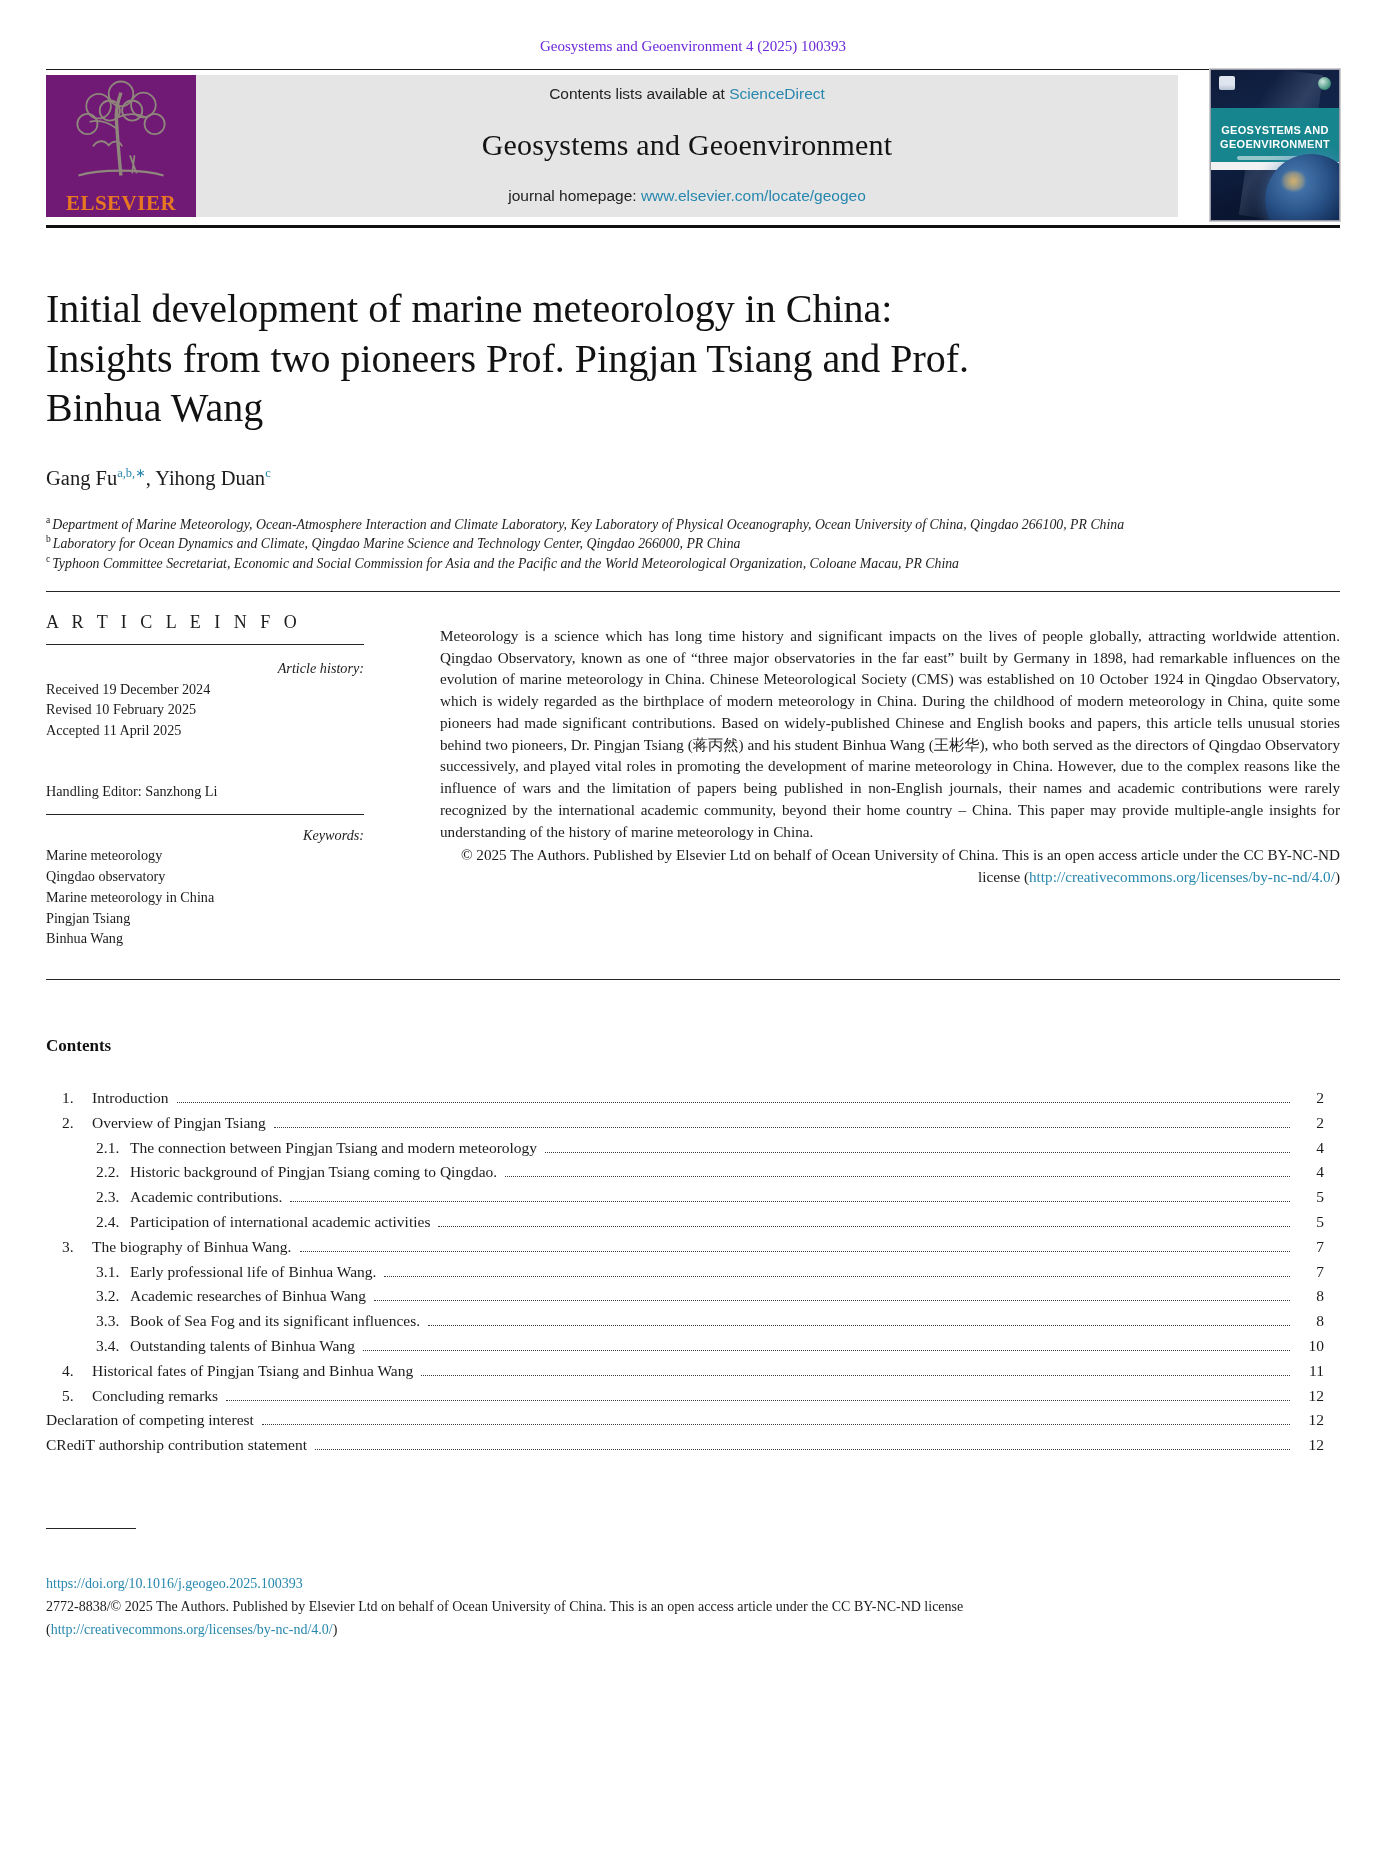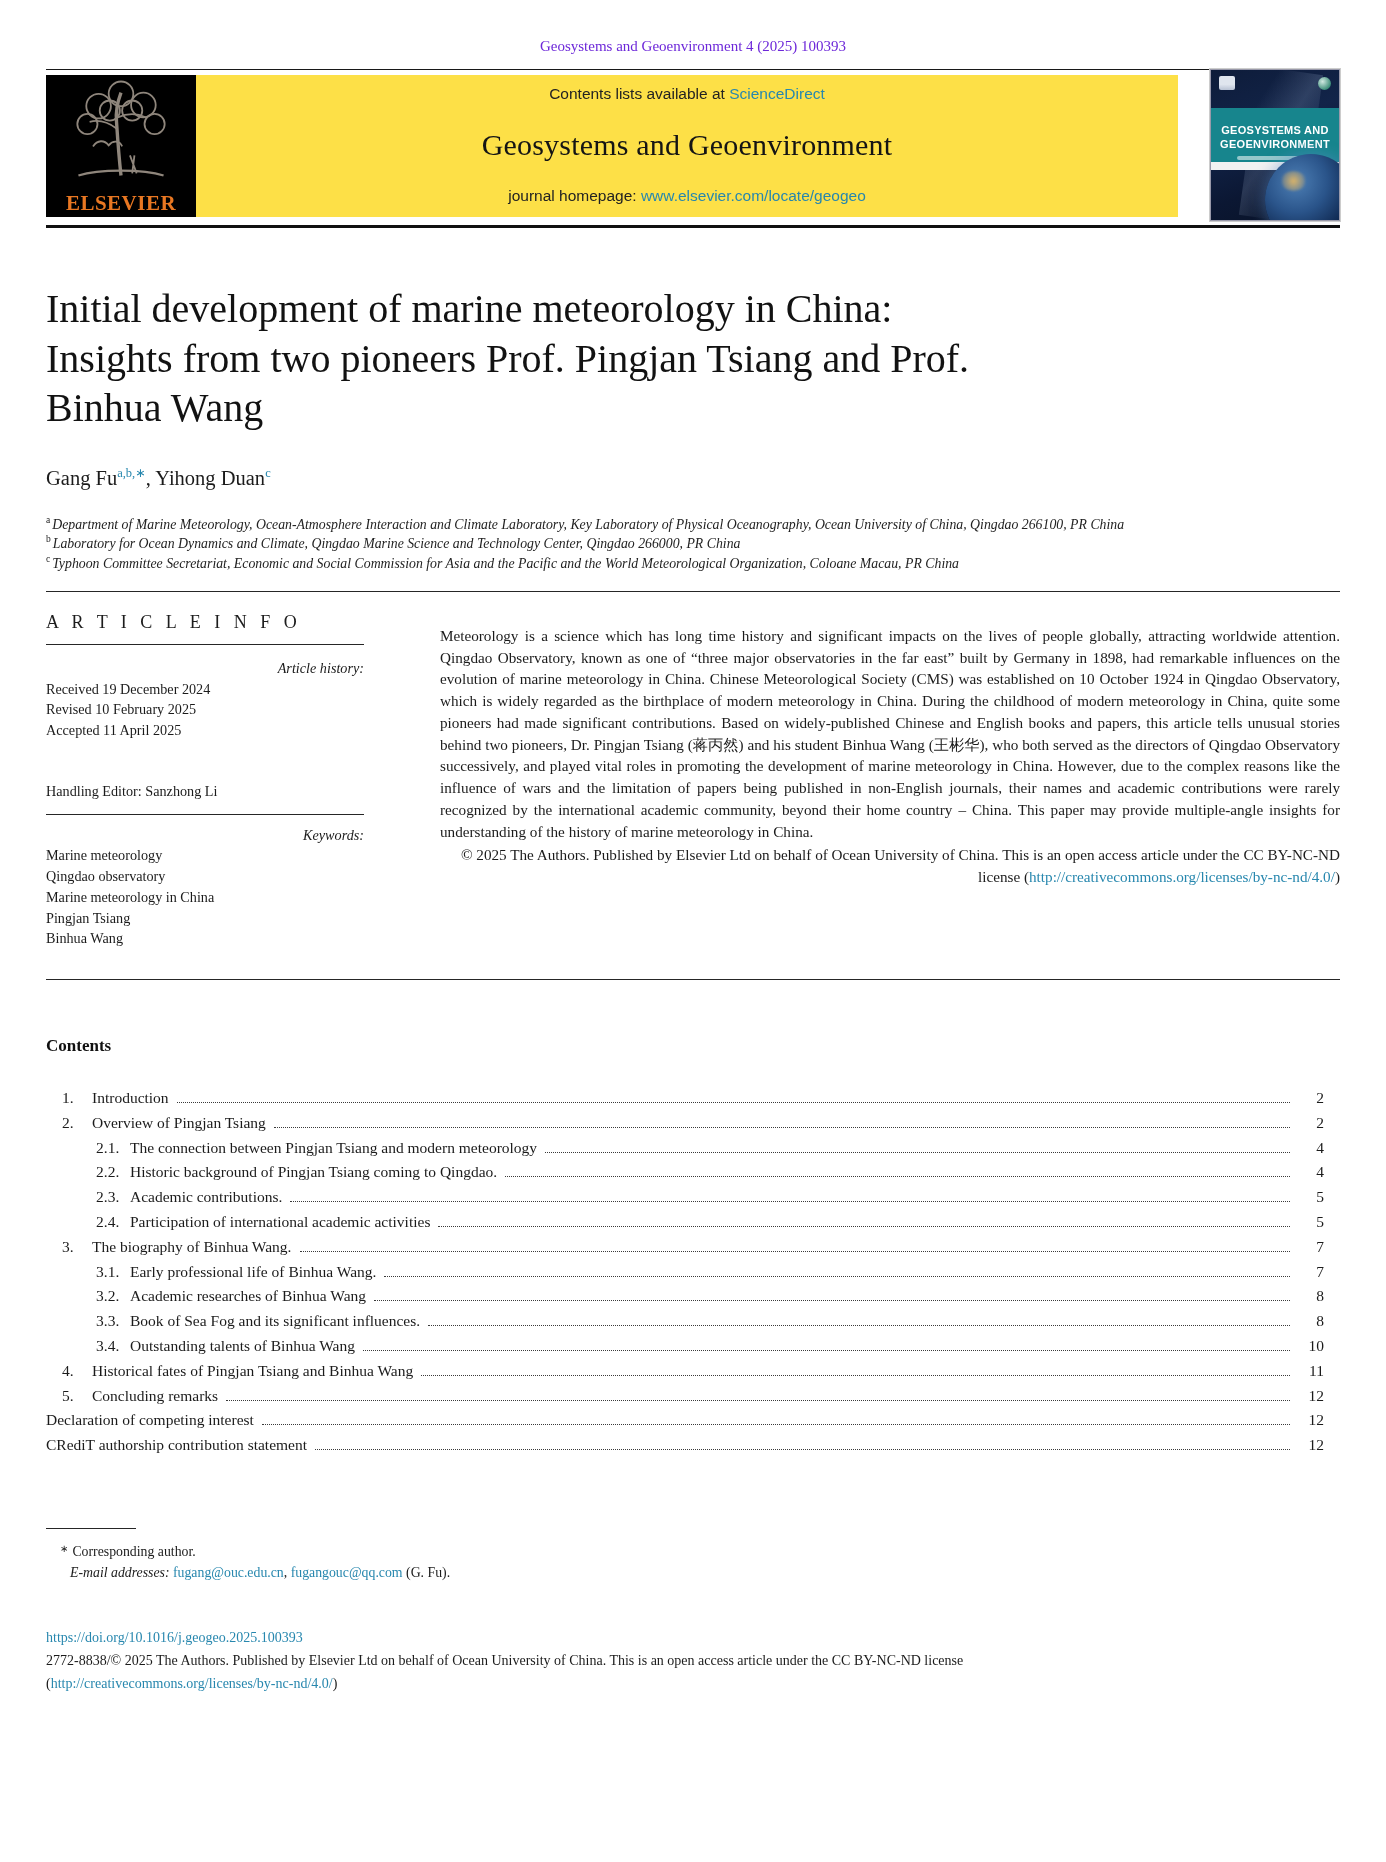--- a/index.html
+++ b/index.html
@@ -10,23 +10,23 @@
   .page{padding:0 46px;}
   a, .link{color:#2787ae;text-decoration:none;}
 
   
   .citation{margin-top:38px;text-align:center;font-size:15px;color:#6d28d9;}
 
   
   .banner-wrap{margin-top:14px;}
   .banner-topline{border-top:1.5px solid #181818;margin-bottom:0;}
   .banner{display:flex;align-items:stretch;height:142px;margin-top:5px;}
-  .elsevier-block{width:150px;background:#000000;display:flex;flex-direction:column;align-items:center;justify-content:flex-start;padding-top:2px;}
+  .elsevier-block{width:150px;background:#701a75;display:flex;flex-direction:column;align-items:center;justify-content:flex-start;padding-top:2px;}
   .elsevier-word{font-family:"Liberation Serif",serif;font-weight:bold;font-size:21px;letter-spacing:.5px;color:#e87722;margin-top:-2px;}
-  .graybox{flex:1;background:#fde047;margin-left:0px;display:flex;flex-direction:column;align-items:center;justify-content:space-between;padding:10px 0 12px 0;}
+  .graybox{flex:1;background:#e5e5e5;margin-left:0px;display:flex;flex-direction:column;align-items:center;justify-content:space-between;padding:10px 0 12px 0;}
   .contents-line{font-family:"Liberation Sans",sans-serif;font-size:15.5px;color:#222;}
   .journal-title{font-size:30px;color:#141414;letter-spacing:.2px;}
   .homepage-line{font-family:"Liberation Sans",sans-serif;font-size:15.5px;color:#222;}
   .cover-gap{width:32px;background:#fff;}
   .cover{width:128px;height:150px;margin-top:-6px;position:relative;background:linear-gradient(160deg,#0e1c3a 0%,#122449 38%,#0b1733 70%,#081226 100%);border:1px solid #99a;overflow:hidden;box-shadow:0 0 0 1px #ccc;}
   .cover .mw{position:absolute;top:0;left:30%;width:50%;height:100%;background:linear-gradient(115deg,transparent 15%,rgba(180,200,230,.18) 45%,transparent 75%);transform:rotate(8deg);}
   .cover .logos{position:absolute;top:6px;left:8px;right:8px;display:flex;justify-content:space-between;align-items:center;}
   .cover .sq{width:16px;height:14px;background:linear-gradient(#dfe5ee 60%,#b8c2d4);border-radius:2px;}
   .cover .orb{width:13px;height:13px;border-radius:50%;background:radial-gradient(circle at 35% 35%,#cfe8e0,#3e8f7a 70%,#1f5c4e);}
   .cover .band{position:absolute;top:38px;left:0;right:0;background:#17858d;padding:16px 4px 7px 4px;text-align:center;}
@@ -272,29 +272,20 @@
         <span class="toc-page">12</span>
       </div>
     <div class="toc-row lv0">
         <span class="toc-label">CRediT authorship contribution statement</span>
         <span class="toc-leader"></span>
         <span class="toc-page">12</span>
       </div>
   </div>
 
   <div class="fn-rule"></div>
-  <div class="fn">
-    <div class="fn-line1">
-      <span class="star">∗</span><span>Corresponding author.</span>
-    </div>
-    <div class="fn-line2">
-      <span class="ital">E-mail addresses:</span>
-      <span class="link">fugang@ouc.edu.cn</span><span>, </span><span class="link">fugangouc@qq.com</span><span> (G. Fu).</span>
-    </div>
-  </div>
 
   <div class="footer">
     <div><span class="link">https://doi.org/10.1016/j.geogeo.2025.100393</span></div>
     <div class="issn-line">2772-8838/© 2025 The Authors. Published by Elsevier Ltd on behalf of Ocean University of China. This is an open access article under the CC BY-NC-ND license</div>
     <div class="issn-line">
       <span>(</span><span class="link">http://creativecommons.org/licenses/by-nc-nd/4.0/</span><span>)</span>
     </div>
   </div>
 
 </div>

